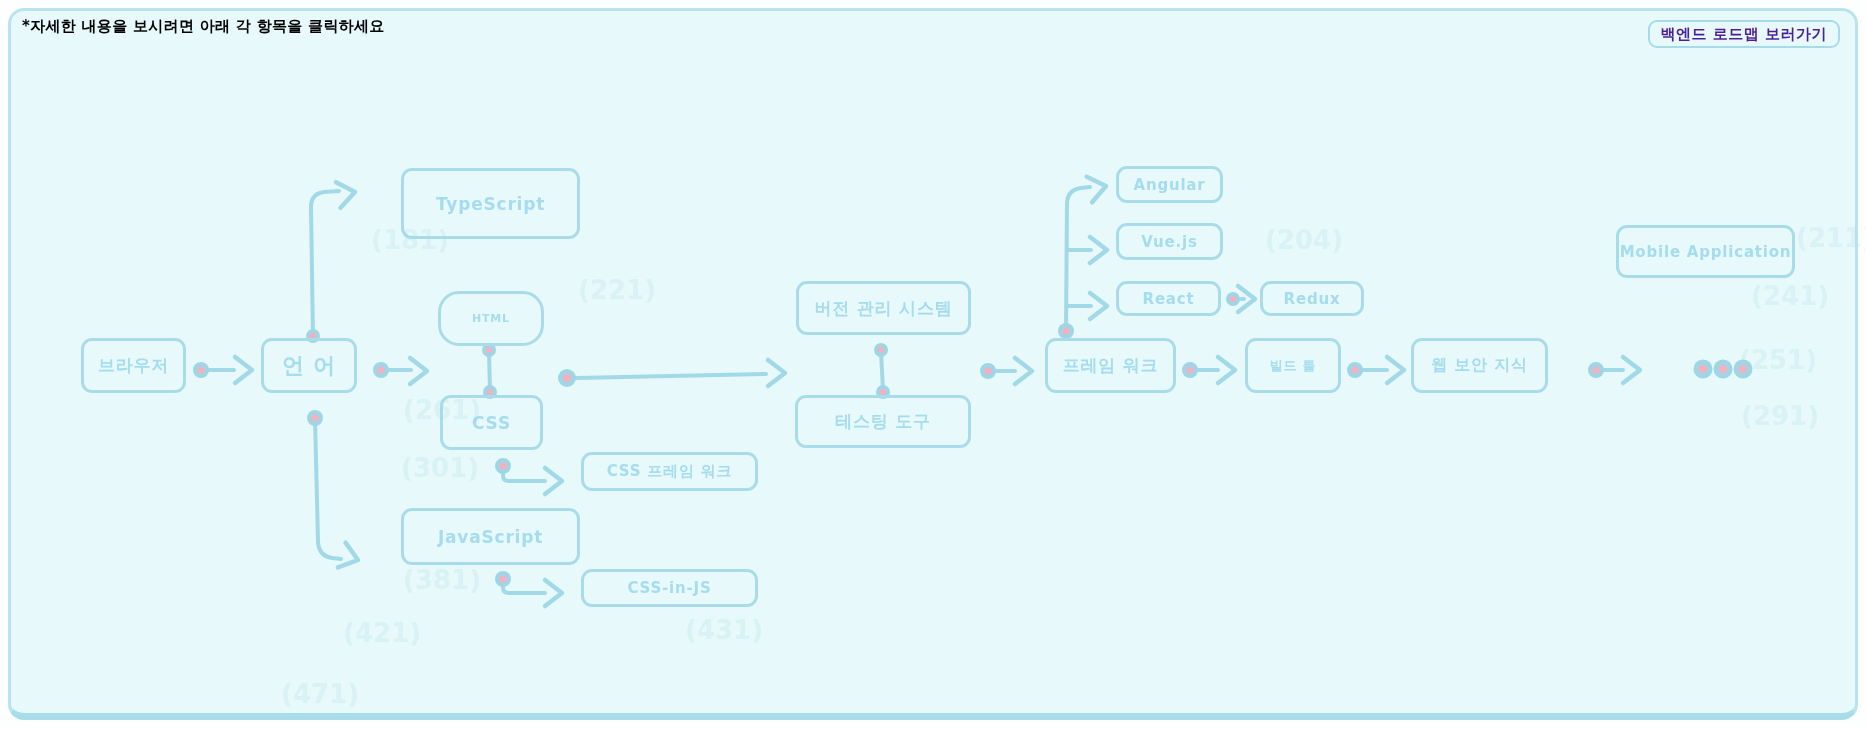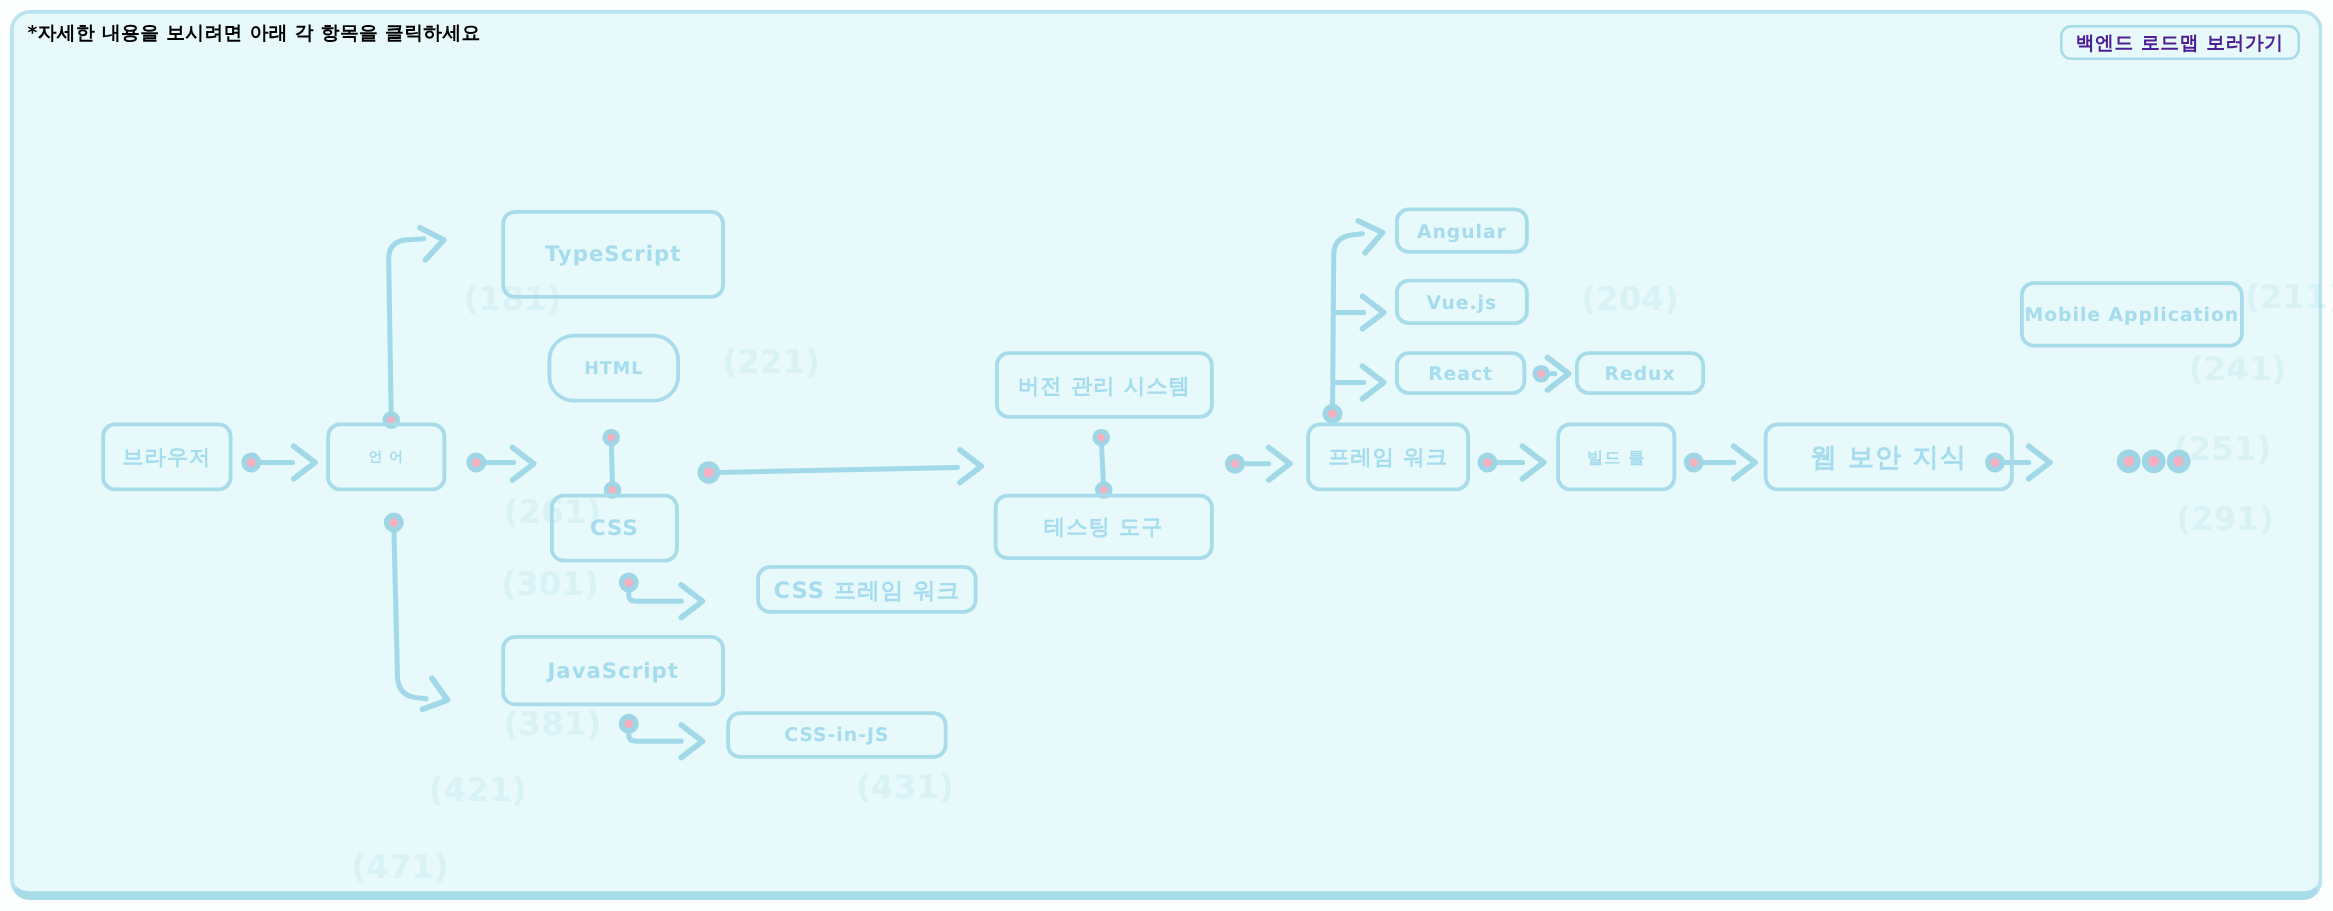--- a/index.html
+++ b/index.html
@@ -135,36 +135,36 @@
         <circle cx="1700" cy="366" r="4.2" fill="#f5afbe"></circle>
         <circle cx="1720" cy="366" r="9.5" fill="#9fd6e6"></circle>
         <circle cx="1720" cy="366" r="4.2" fill="#f5afbe"></circle>
         <circle cx="1740" cy="366" r="9.5" fill="#9fd6e6"></circle>
         <circle cx="1740" cy="366" r="4.2" fill="#f5afbe"></circle>
       </g>
   </svg>
 
   <div class="layer" id="nodes">
       <div class="node" style="left: 70px; top: 327px; width: 105px; height: 55px; font-size: 17px;">브라우저</div>
-      <div class="node" style="left: 250px; top: 327px; width: 96px; height: 55px; font-size: 11px;">언 어</div>
+      <div class="node" style="left: 250px; top: 327px; width: 96px; height: 55px; font-size: 22px;">언 어</div>
       <div class="node" style="left: 390px; top: 157px; width: 179px; height: 71px; font-size: 17px;">TypeScript</div>
-      <div class="node" style="left: 427px; top: 256px; width: 106px; height: 55px; font-size: 14px; border-radius: 21px;">HTML</div>
+      <div class="node" style="left: 427px; top: 280px; width: 106px; height: 55px; font-size: 11px; border-radius: 21px;">HTML</div>
       <div class="node" style="left: 429px; top: 384px; width: 103px; height: 55px; font-size: 17px;">CSS</div>
-      <div class="node" style="left: 570px; top: 441px; width: 177px; height: 39px; font-size: 18px; margin-left: 24px;">CSS 프레임 워크</div>
+      <div class="node" style="left: 570px; top: 441px; width: 177px; height: 39px; font-size: 15px;">CSS 프레임 워크</div>
       <div class="node" style="left: 390px; top: 497px; width: 179px; height: 57px; font-size: 17px;">JavaScript</div>
       <div class="node" style="left: 570px; top: 558px; width: 177px; height: 38px; font-size: 15px;">CSS-in-JS</div>
       <div class="node" style="left: 785px; top: 270px; width: 175px; height: 54px; font-size: 17px;">버전 관리 시스템</div>
       <div class="node" style="left: 784px; top: 384px; width: 176px; height: 53px; font-size: 17px;">테스팅 도구</div>
       <div class="node" style="left: 1105px; top: 155px; width: 107px; height: 37px; font-size: 15px;">Angular</div>
       <div class="node" style="left: 1105px; top: 212px; width: 107px; height: 37px; font-size: 15px;">Vue.js</div>
       <div class="node" style="left: 1105px; top: 270px; width: 105px; height: 35px; font-size: 15px;">React</div>
       <div class="node" style="left: 1249px; top: 270px; width: 104px; height: 35px; font-size: 15px;">Redux</div>
       <div class="node" style="left: 1034px; top: 327px; width: 131px; height: 55px; font-size: 17px;">프레임 워크</div>
       <div class="node" style="left: 1234px; top: 327px; width: 96px; height: 55px; font-size: 13px;">빌드 툴</div>
-      <div class="node" style="left: 1400px; top: 327px; width: 200px; height: 55px; font-size: 21px;">웹 보안 지식</div>
+      <div class="node" style="left: 1400px; top: 327px; width: 137px; height: 55px; font-size: 16px;">웹 보안 지식</div>
       <div class="node" style="left: 1605px; top: 214px; width: 179px; height: 53px; font-size: 15px;">Mobile Application</div>
     </div>
   <div class="layer" id="ghosts">
       <div class="ghost" style="left: 360px; top: 214px;">(181)</div>
       <div class="ghost" style="left: 567px; top: 264px;">(221)</div>
       <div class="ghost" style="left: 392px; top: 384px;">(261)</div>
       <div class="ghost" style="left: 390px; top: 442px;">(301)</div>
       <div class="ghost" style="left: 392px; top: 554px;">(381)</div>
       <div class="ghost" style="left: 332px; top: 607px;">(421)</div>
       <div class="ghost" style="left: 674px; top: 604px;">(431)</div>

